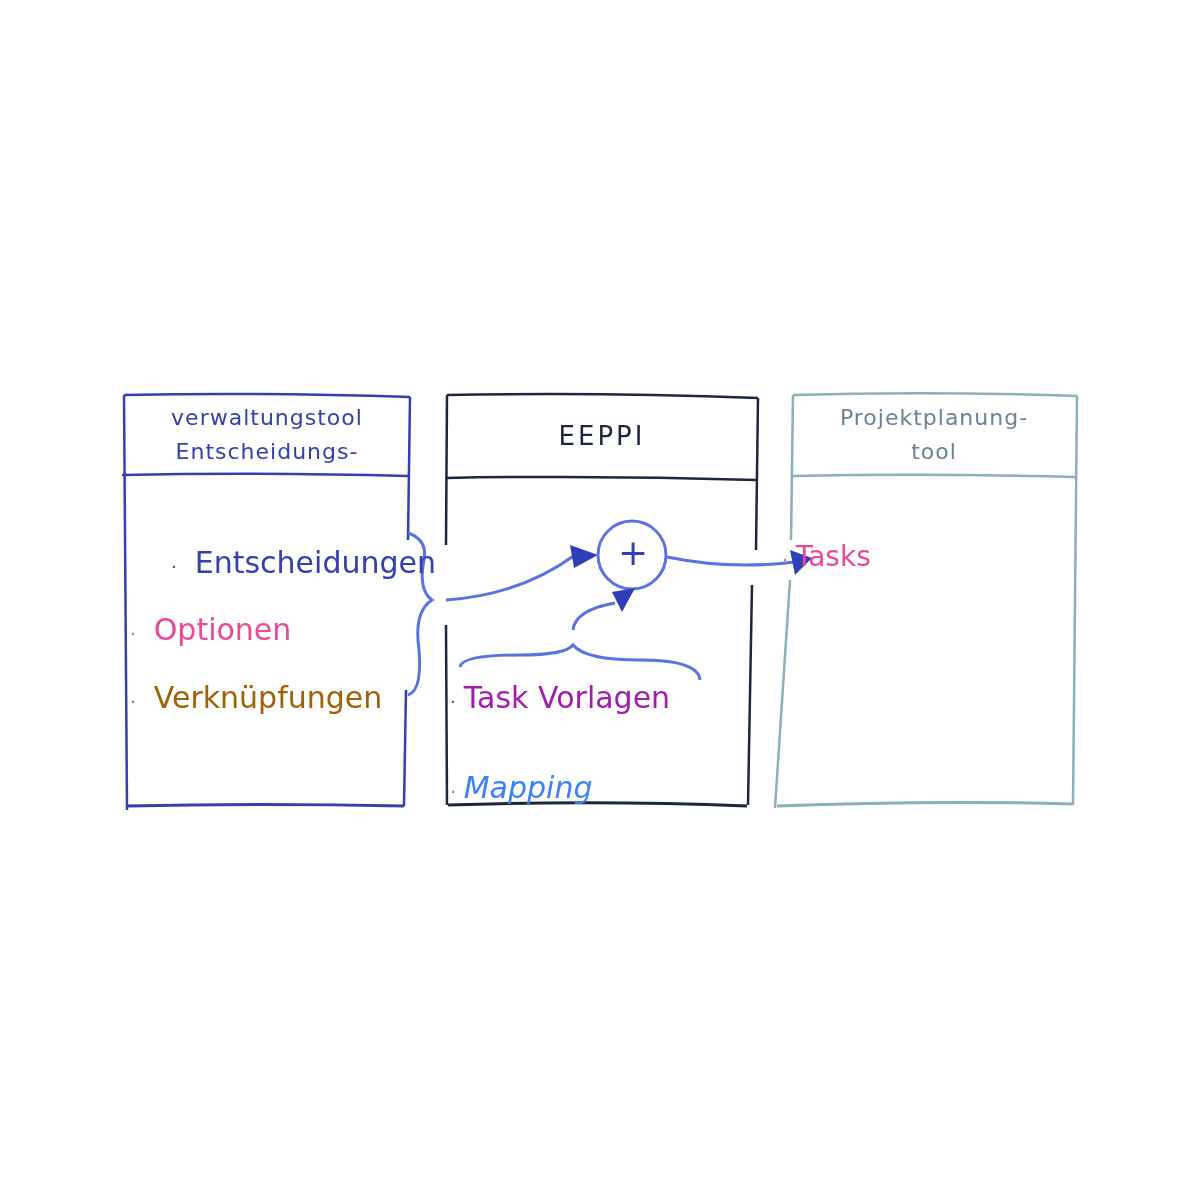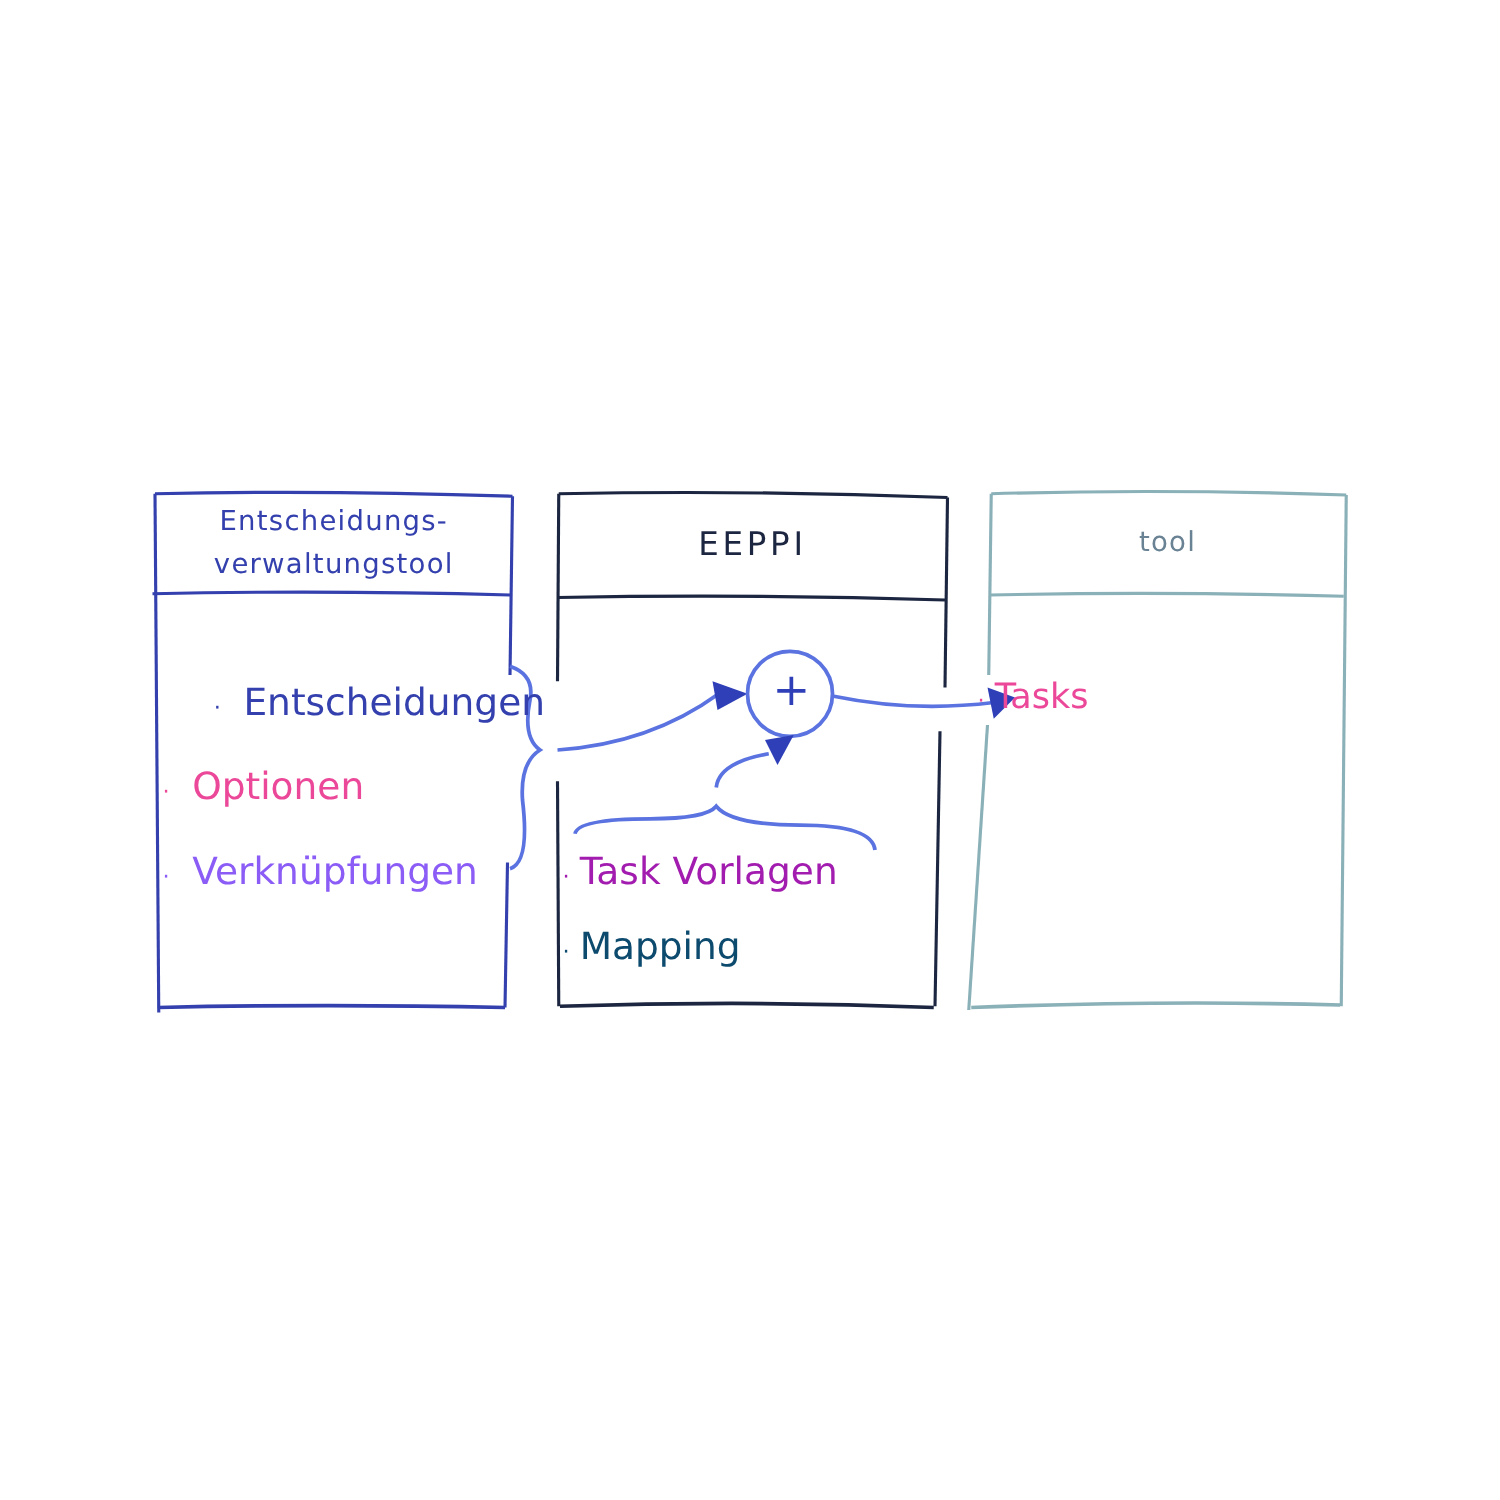--- a/index.html
+++ b/index.html
@@ -55,47 +55,48 @@
   <polygon points="790,550 812,558 795,575" fill="#2f3fb8"></polygon>
 
   <path d="M460 667 Q462 655 520 655 Q565 655 573 645 Q585 660 640 660 Q698 660 700 680" stroke="#5a73e0" stroke-width="3" fill="none"></path>
 
   <path d="M573 630 Q575 610 615 603" stroke="#5a73e0" stroke-width="3" fill="none"></path>
   <polygon points="612,592 635,588 622,612" fill="#2f3fb8"></polygon>
 </svg>
 
 <div class="box" style="left:124px;top:395px;width:286px;height:412px;">
   <div class="hdr" style="height:80px;color:#3340ad;font-size:22px;line-height:34px;">
+    <span>verwaltungstool</span>
     <span>Entscheidungs-</span>
-    <span>verwaltungstool</span>
   </div>
 </div>
 <div class="item" style="left:130px;top:545px;color:#3340ad;font-size:30px;margin-left:41px;">
   <span style="font-size:18px;margin-right:18px;">·</span><span>Entscheidungen</span>
 </div>
 <div class="item" style="left:130px;top:612px;color:#ec4899;font-size:30px;">
   <span style="font-size:18px;margin-right:18px;">·</span><span>Optionen</span>
 </div>
-<div class="item" style="left:130px;top:680px;color:#8b5cf6;font-size:30px;">
+<div class="item" style="left:130px;top:680px;color:#a16207;font-size:30px;">
   <span style="font-size:18px;margin-right:18px;">·</span><span>Verknüpfungen</span>
 </div>
 
 <div class="box" style="left:447px;top:395px;width:310px;height:488px;">
   <div class="hdr" style="height:82px;color:#1c2640;font-size:26px;letter-spacing:3px;">
     <span>EEPPI</span>
   </div>
 </div>
 <div class="item" style="left:618px;top:532px;color:#2f3fb8;font-size:36px;">+</div>
 <div class="item" style="left:450px;top:680px;color:#a21caf;font-size:30px;">
   <span style="font-size:18px;margin-right:8px;">·</span><span>Task Vorlagen</span>
 </div>
-<div class="item" style="left:450px;top:740px;color:#0c4a6e;font-size:30px;">
+<div class="item" style="left:450px;top:770px;color:#3b82f6;font-size:30px;font-style:italic;">
   <span style="font-size:18px;margin-right:8px;">·</span><span>Mapping</span>
 </div>
 
 <div class="box" style="left:793px;top:395px;width:282px;height:410px;">
   <div class="hdr" style="height:80px;color:#6a8394;font-size:22px;line-height:34px;">
+    <span>Projektplanung-</span>
     <span>tool</span>
   </div>
 </div>
 <div class="item" style="left:782px;top:540px;color:#ec4899;font-size:28px;">
   <span style="font-size:18px;margin-right:8px;">·</span><span>Tasks</span>
 </div>
 
 </body></html>

